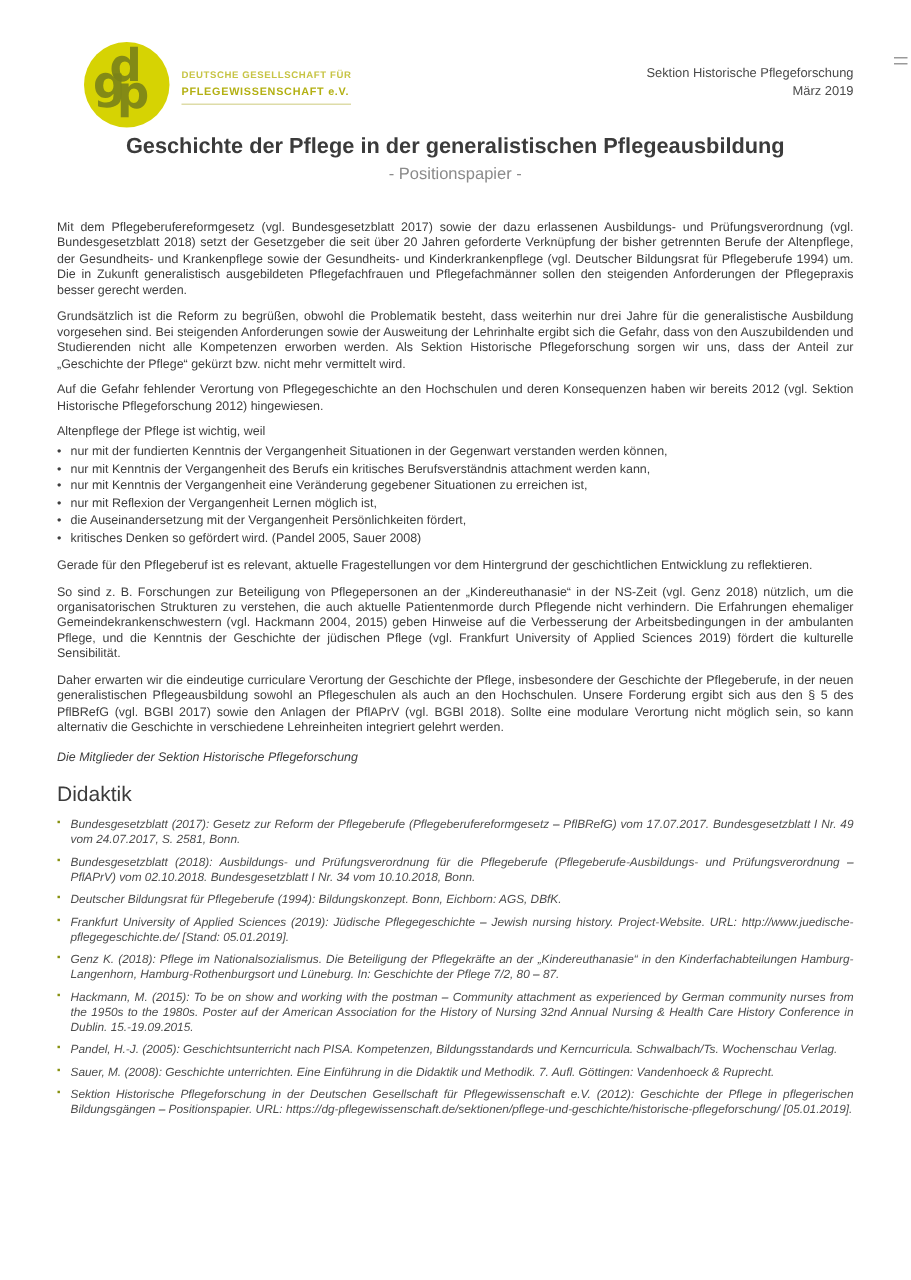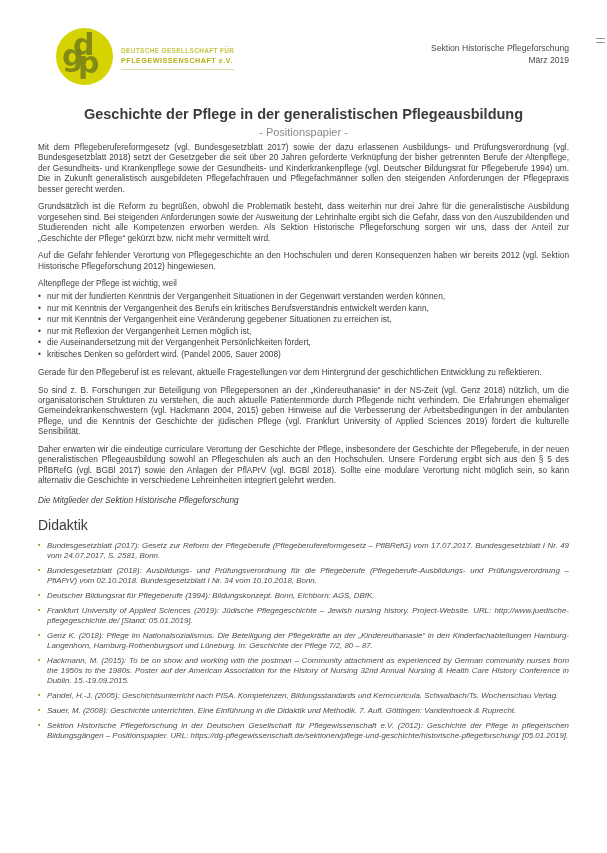--- a/index.html
+++ b/index.html
@@ -28,25 +28,25 @@
   .logo-circle .m2 { font-size:30px; top:13px; left:6px;  }
   .logo-circle .m3 { font-size:30px; top:20px; left:22px; }
   .org-lines { padding-top:4px; }
   .org-line1 { font-size:6.4px; letter-spacing:0.4px; color:#c7c445; font-weight:bold; }
   .org-line2 { font-size:7.2px; letter-spacing:0.5px; color:#b3b013; font-weight:bold; margin-top:2px;
                border-bottom:1px solid #dedca8; padding-bottom:4px; }
   .header-right { text-align:right; font-size:8.6px; line-height:12px; color:#4a4a4a; padding-top:14px; }
   .corner-mark { position:absolute; top:38px; right:2px; width:9px; }
   .corner-mark div { height:1px; background:#9a9a9a; margin-bottom:3px; }
   
-  .title-block { text-align:center; margin-top:16px; }
+  .title-block { text-align:center; }
   .doc-title { font-size:14.5px; font-weight:bold; color:#3b3b3b; }
   .doc-subtitle { font-size:11px; color:#8a8a8a; margin-top:4px; }
   
-  .body-text { margin-top:4px; }
+  .body-text { margin-top:24px; }
   .para { font-size:8.3px; line-height:1.26; text-align:justify; margin-bottom:7px; color:#3e3e3e; }
   .intro-line { font-size:8.3px; line-height:1.26; margin-bottom:3px; }
   .blist { margin-bottom:7px; }
   .bullet-item { font-size:8.3px; line-height:1.38; padding-left:9px; position:relative; }
   .bullet-item::before { content:"•"; position:absolute; left:0; top:0; color:#3e3e3e; }
   .signature { font-size:8.3px; font-style:italic; color:#3e3e3e; margin:9px 0 12px 0; }
   
   .lit-heading { font-size:14px; font-weight:normal; color:#3c3c3c; margin-bottom:8px; }
   .ref-item {
     font-size:7.9px; line-height:1.27; text-align:justify; font-style:italic;
@@ -95,21 +95,21 @@
 
   <p class="para">Grundsätzlich ist die Reform zu begrüßen, obwohl die Problematik besteht, dass weiterhin nur drei Jahre für die generalistische Ausbildung vorgesehen sind. Bei steigenden Anforderungen sowie der Ausweitung der Lehrinhalte ergibt sich die Gefahr, dass von den Auszubildenden und Studierenden nicht alle Kompetenzen erworben werden. Als Sektion Historische Pflegeforschung sorgen wir uns, dass der Anteil zur „Geschichte der Pflege“ gekürzt bzw. nicht mehr vermittelt wird.</p>
 
   <p class="para">Auf die Gefahr fehlender Verortung von Pflegegeschichte an den Hochschulen und deren Konsequenzen haben wir bereits 2012 (vgl. Sektion Historische Pflegeforschung 2012) hingewiesen.</p>
 </div>
 
     <div class="intro-line">Altenpflege der Pflege ist wichtig, weil</div>
     <div class="blist">
   <div class="bullet-item">nur mit der fundierten Kenntnis der Vergangenheit Situationen in der Gegenwart verstanden werden können,</div>
 
-  <div class="bullet-item">nur mit Kenntnis der Vergangenheit des Berufs ein kritisches Berufsverständnis entwickelt werden kann,</div>
+  <div class="bullet-item">nur mit Kenntnis der Vergangenheit des Berufs ein kritisches Berufsverständnis attachment werden kann,</div>
 
   <div class="bullet-item">nur mit Kenntnis der Vergangenheit eine Veränderung gegebener Situationen zu erreichen ist,</div>
 
   <div class="bullet-item">nur mit Reflexion der Vergangenheit Lernen möglich ist,</div>
 
   <div class="bullet-item">die Auseinandersetzung mit der Vergangenheit Persönlichkeiten fördert,</div>
 
   <div class="bullet-item">kritisches Denken so gefördert wird. (Pandel 2005, Sauer 2008)</div>
 </div>
 

